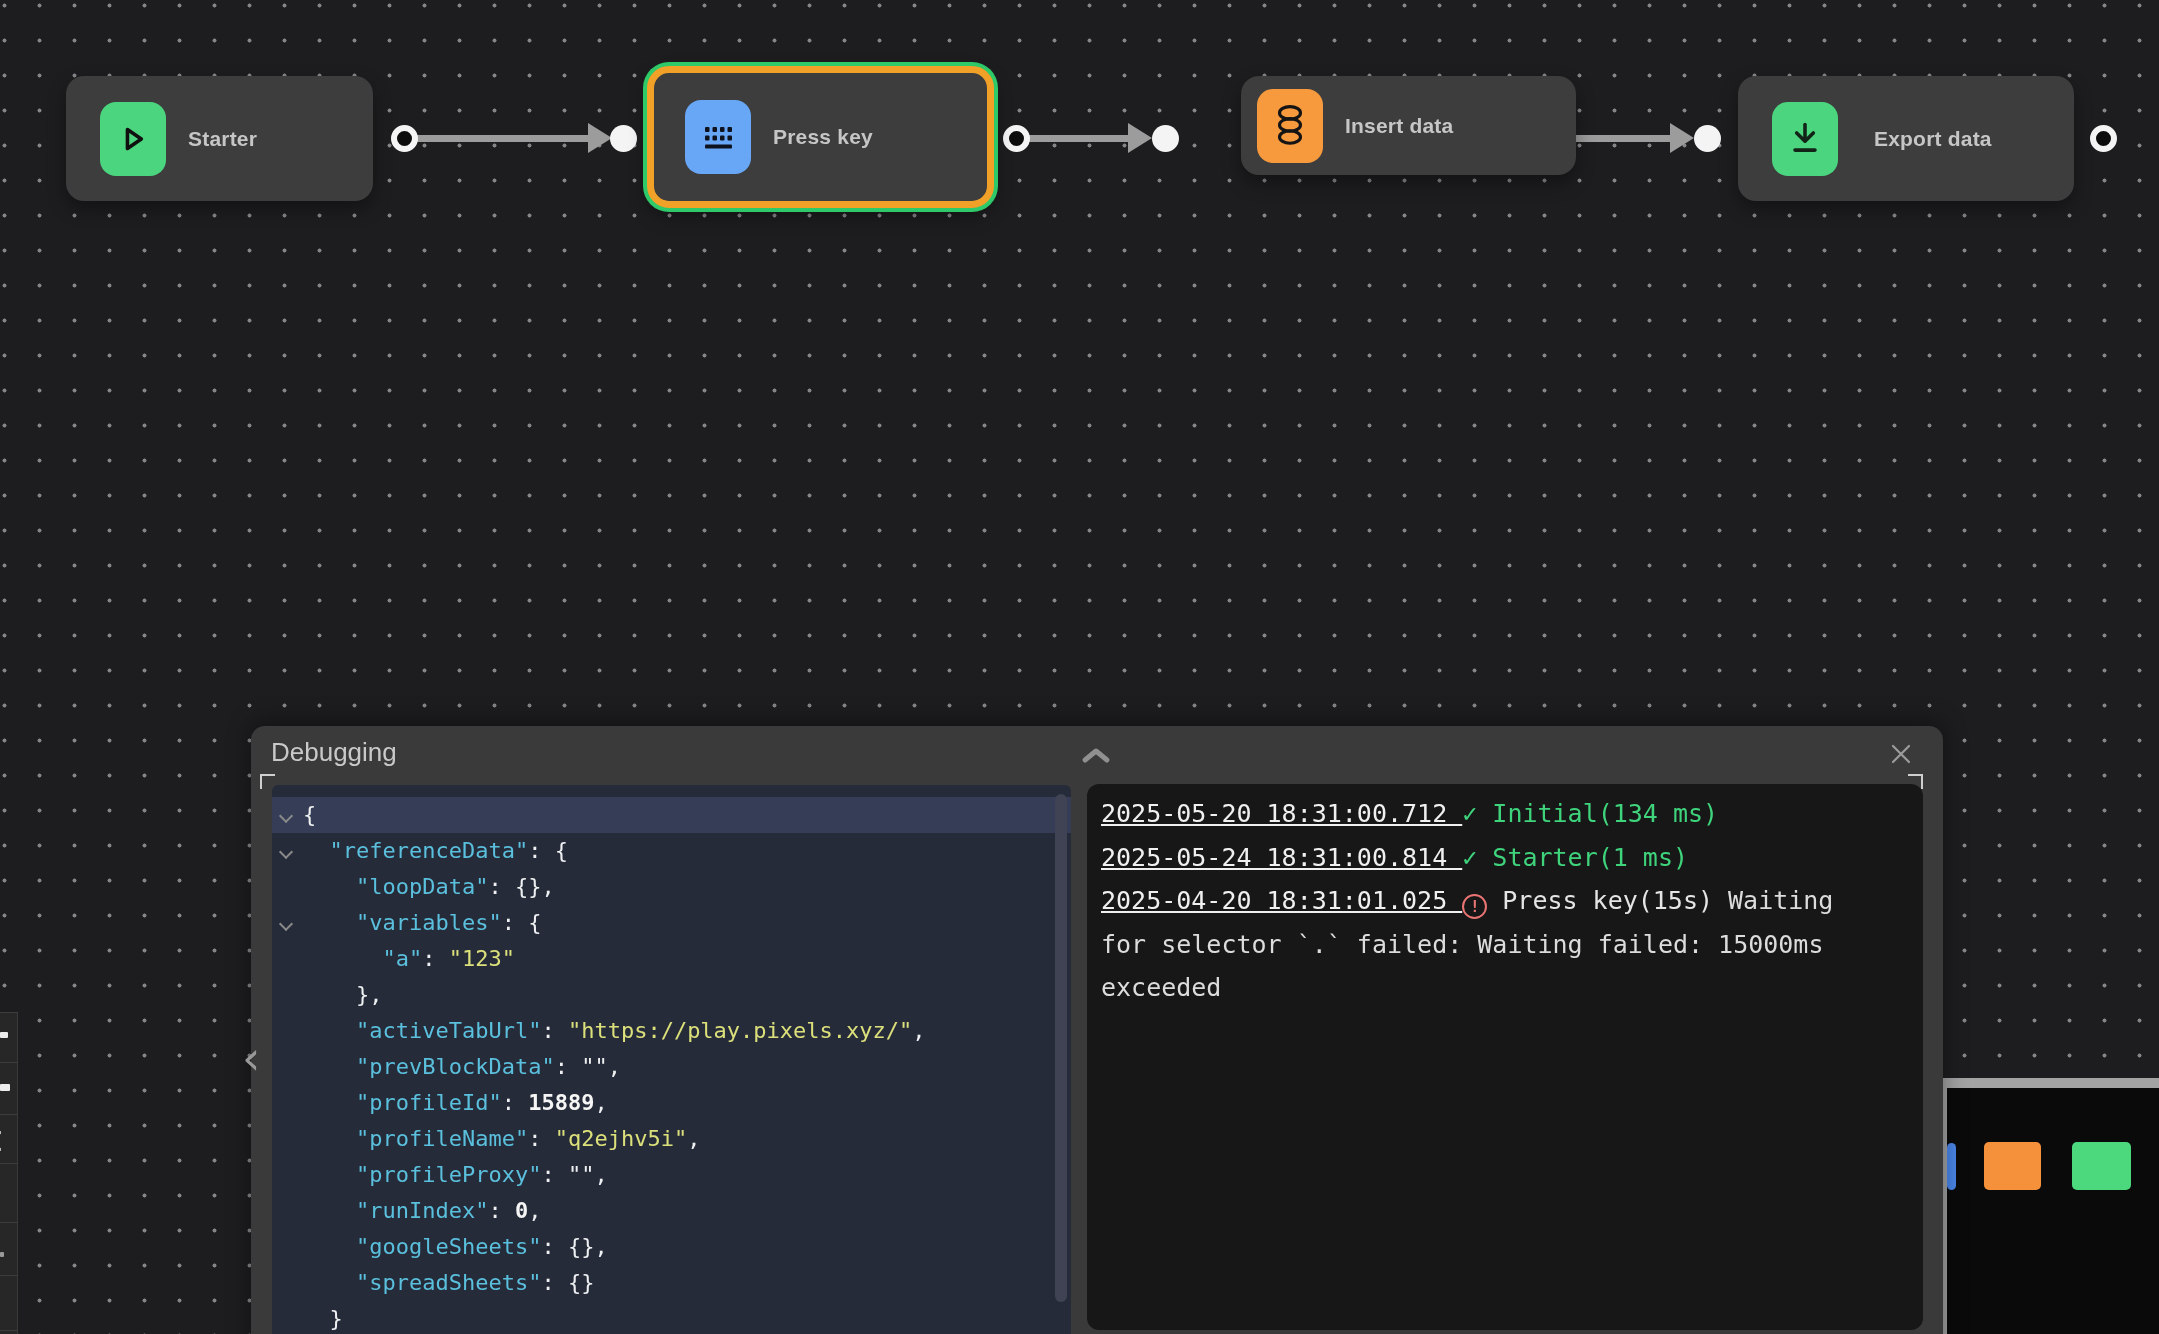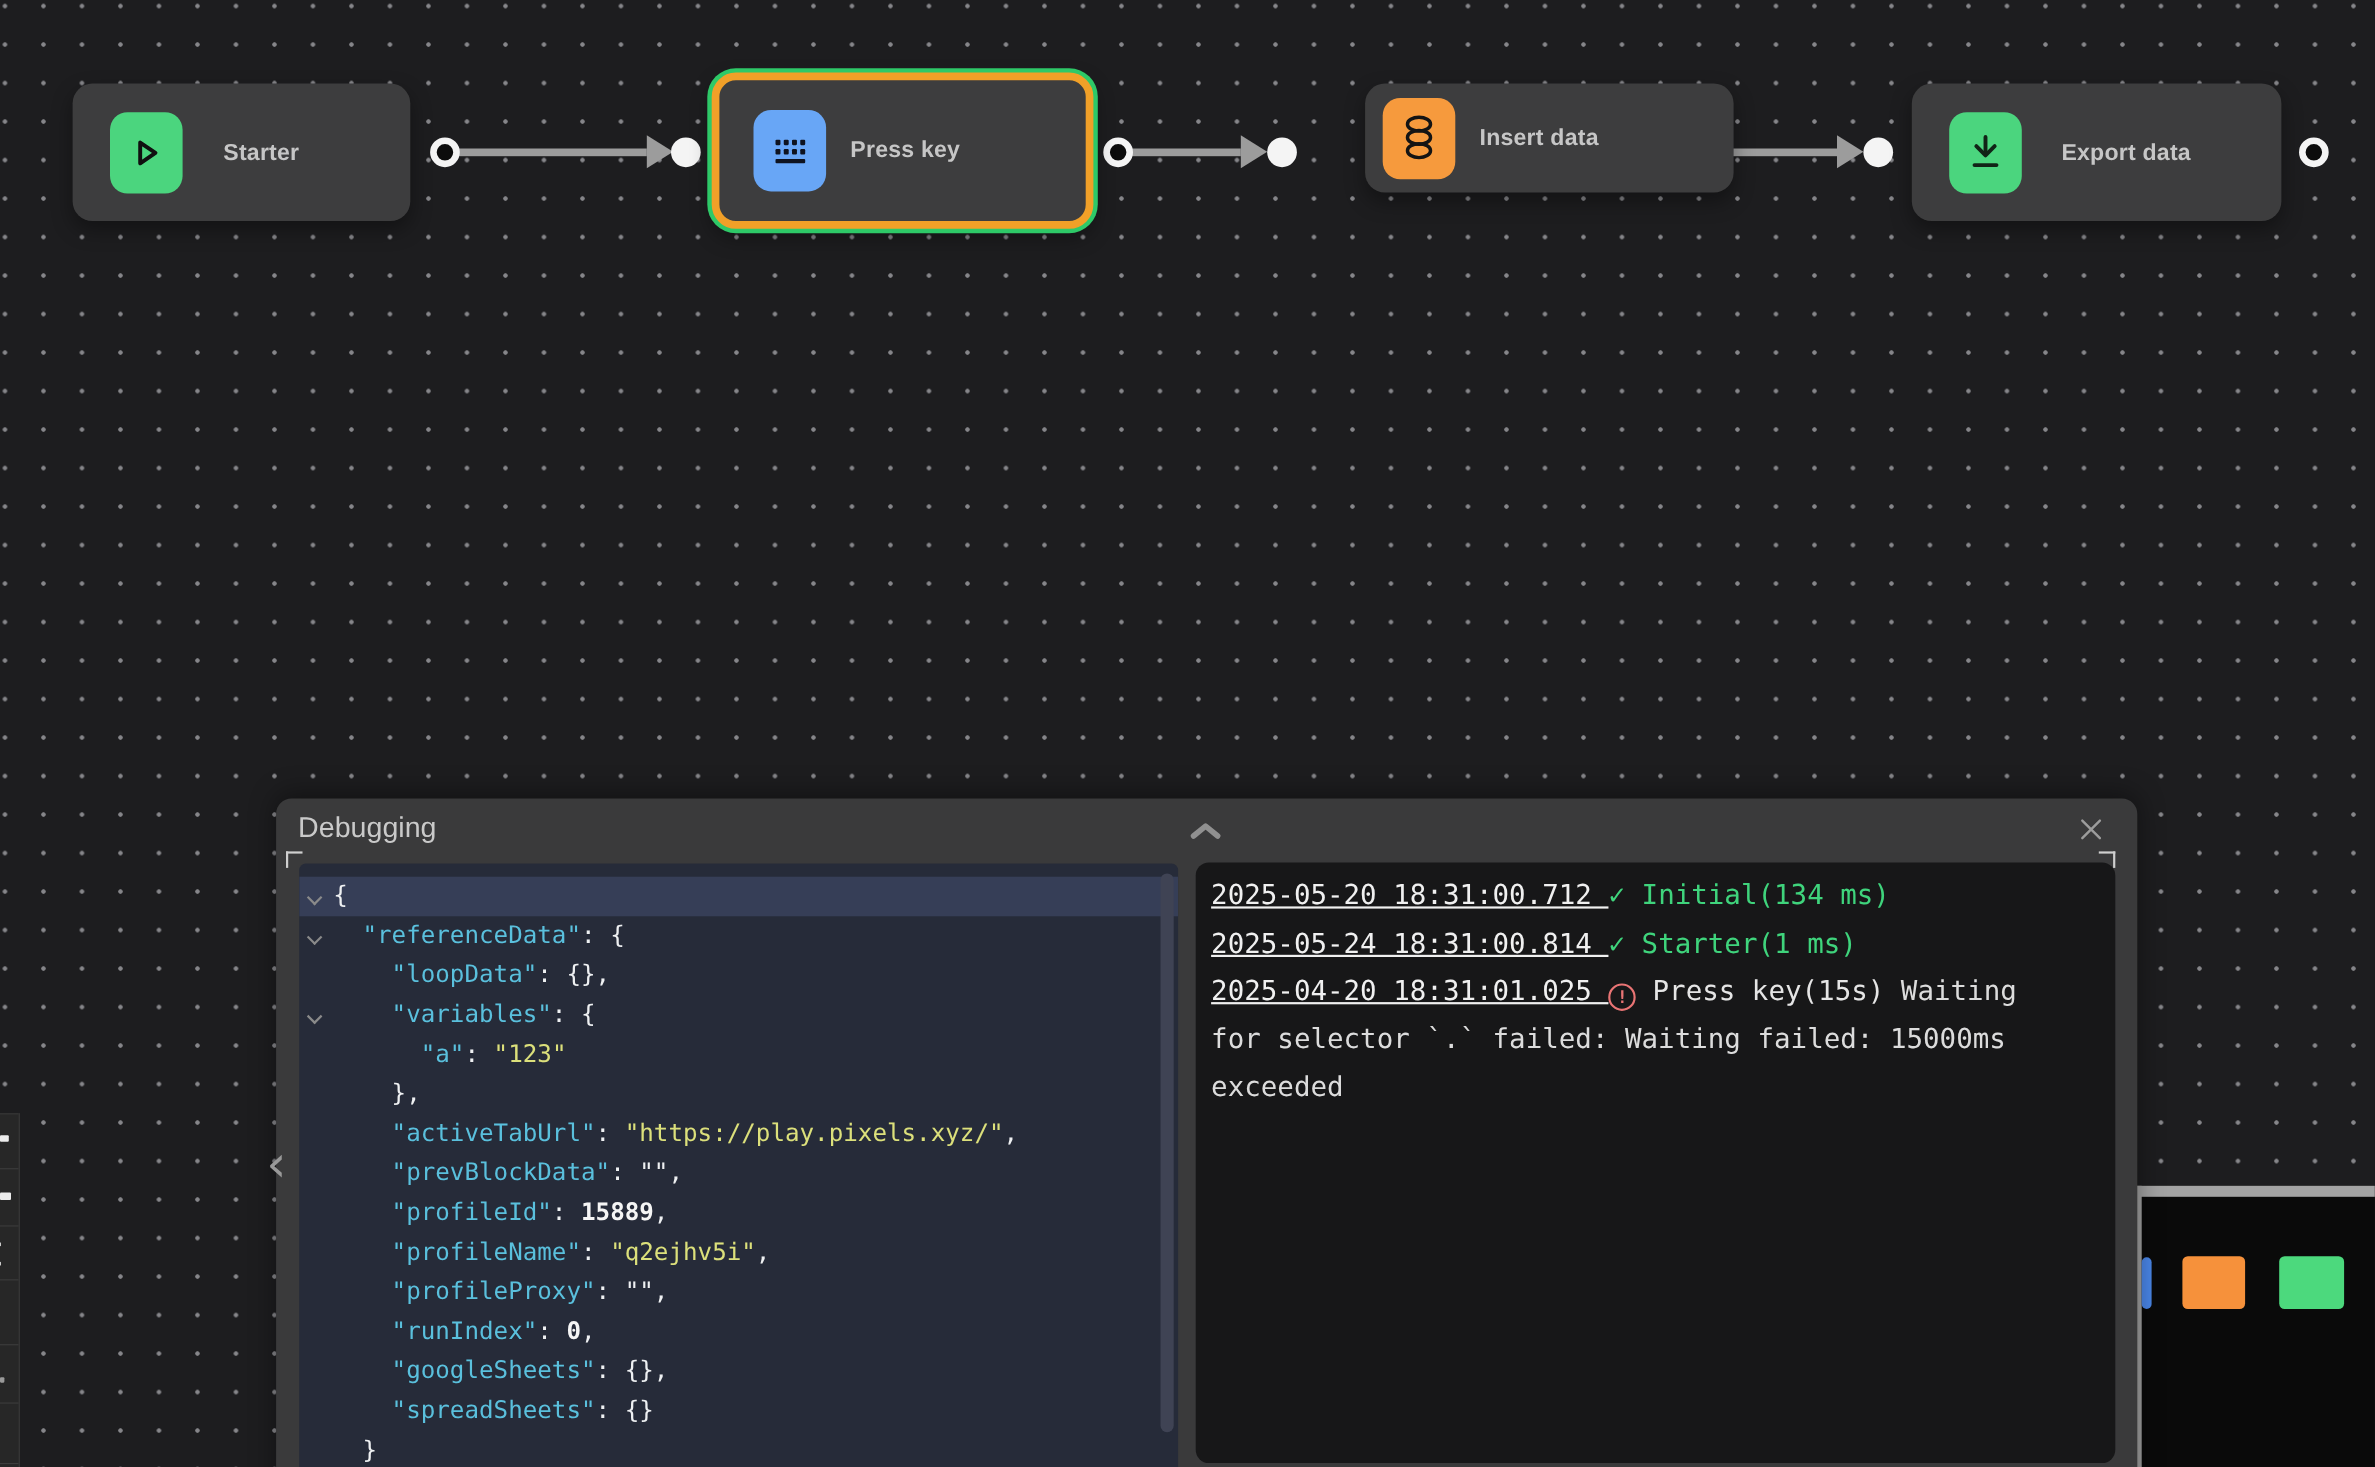--- a/index.html
+++ b/index.html
@@ -90,21 +90,21 @@
   <div class="port-in" style="left:1152px"></div>
 </div>
 <div>
   <div class="port-out" style="left:1546px"></div>
   <div class="edge-line" style="left:1564px;width:106px"></div>
   <div class="edge-arrow" style="left:1670px"></div>
   <div class="port-in" style="left:1694px"></div>
 </div>
 <div class="port-out" style="left:2090px"></div>
 
-<div class="node" style="left:66px;top:76px;width:307px;height:125px;padding-left:34px;box-sizing:border-box;gap:15px;">
+<div class="node" style="left:66px;top:76px;width:307px;height:125px;padding-left:34px;box-sizing:border-box;">
   <div class="node-icon icon-green">
     <svg width="40" height="40" viewBox="0 0 36 36">
         <path d="M13 9.5 L25.5 18 L13 26.5 Z" fill="none" stroke="#101010" stroke-width="3.2" stroke-linejoin="round"></path>
       </svg>
   </div>
   <span class="node-label">Starter</span>
 </div>
 
 <div class="node node-selected" style="left:647px;top:66px;width:347px;height:142px;padding-left:31px;box-sizing:border-box;">
   <div class="node-icon icon-blue">

